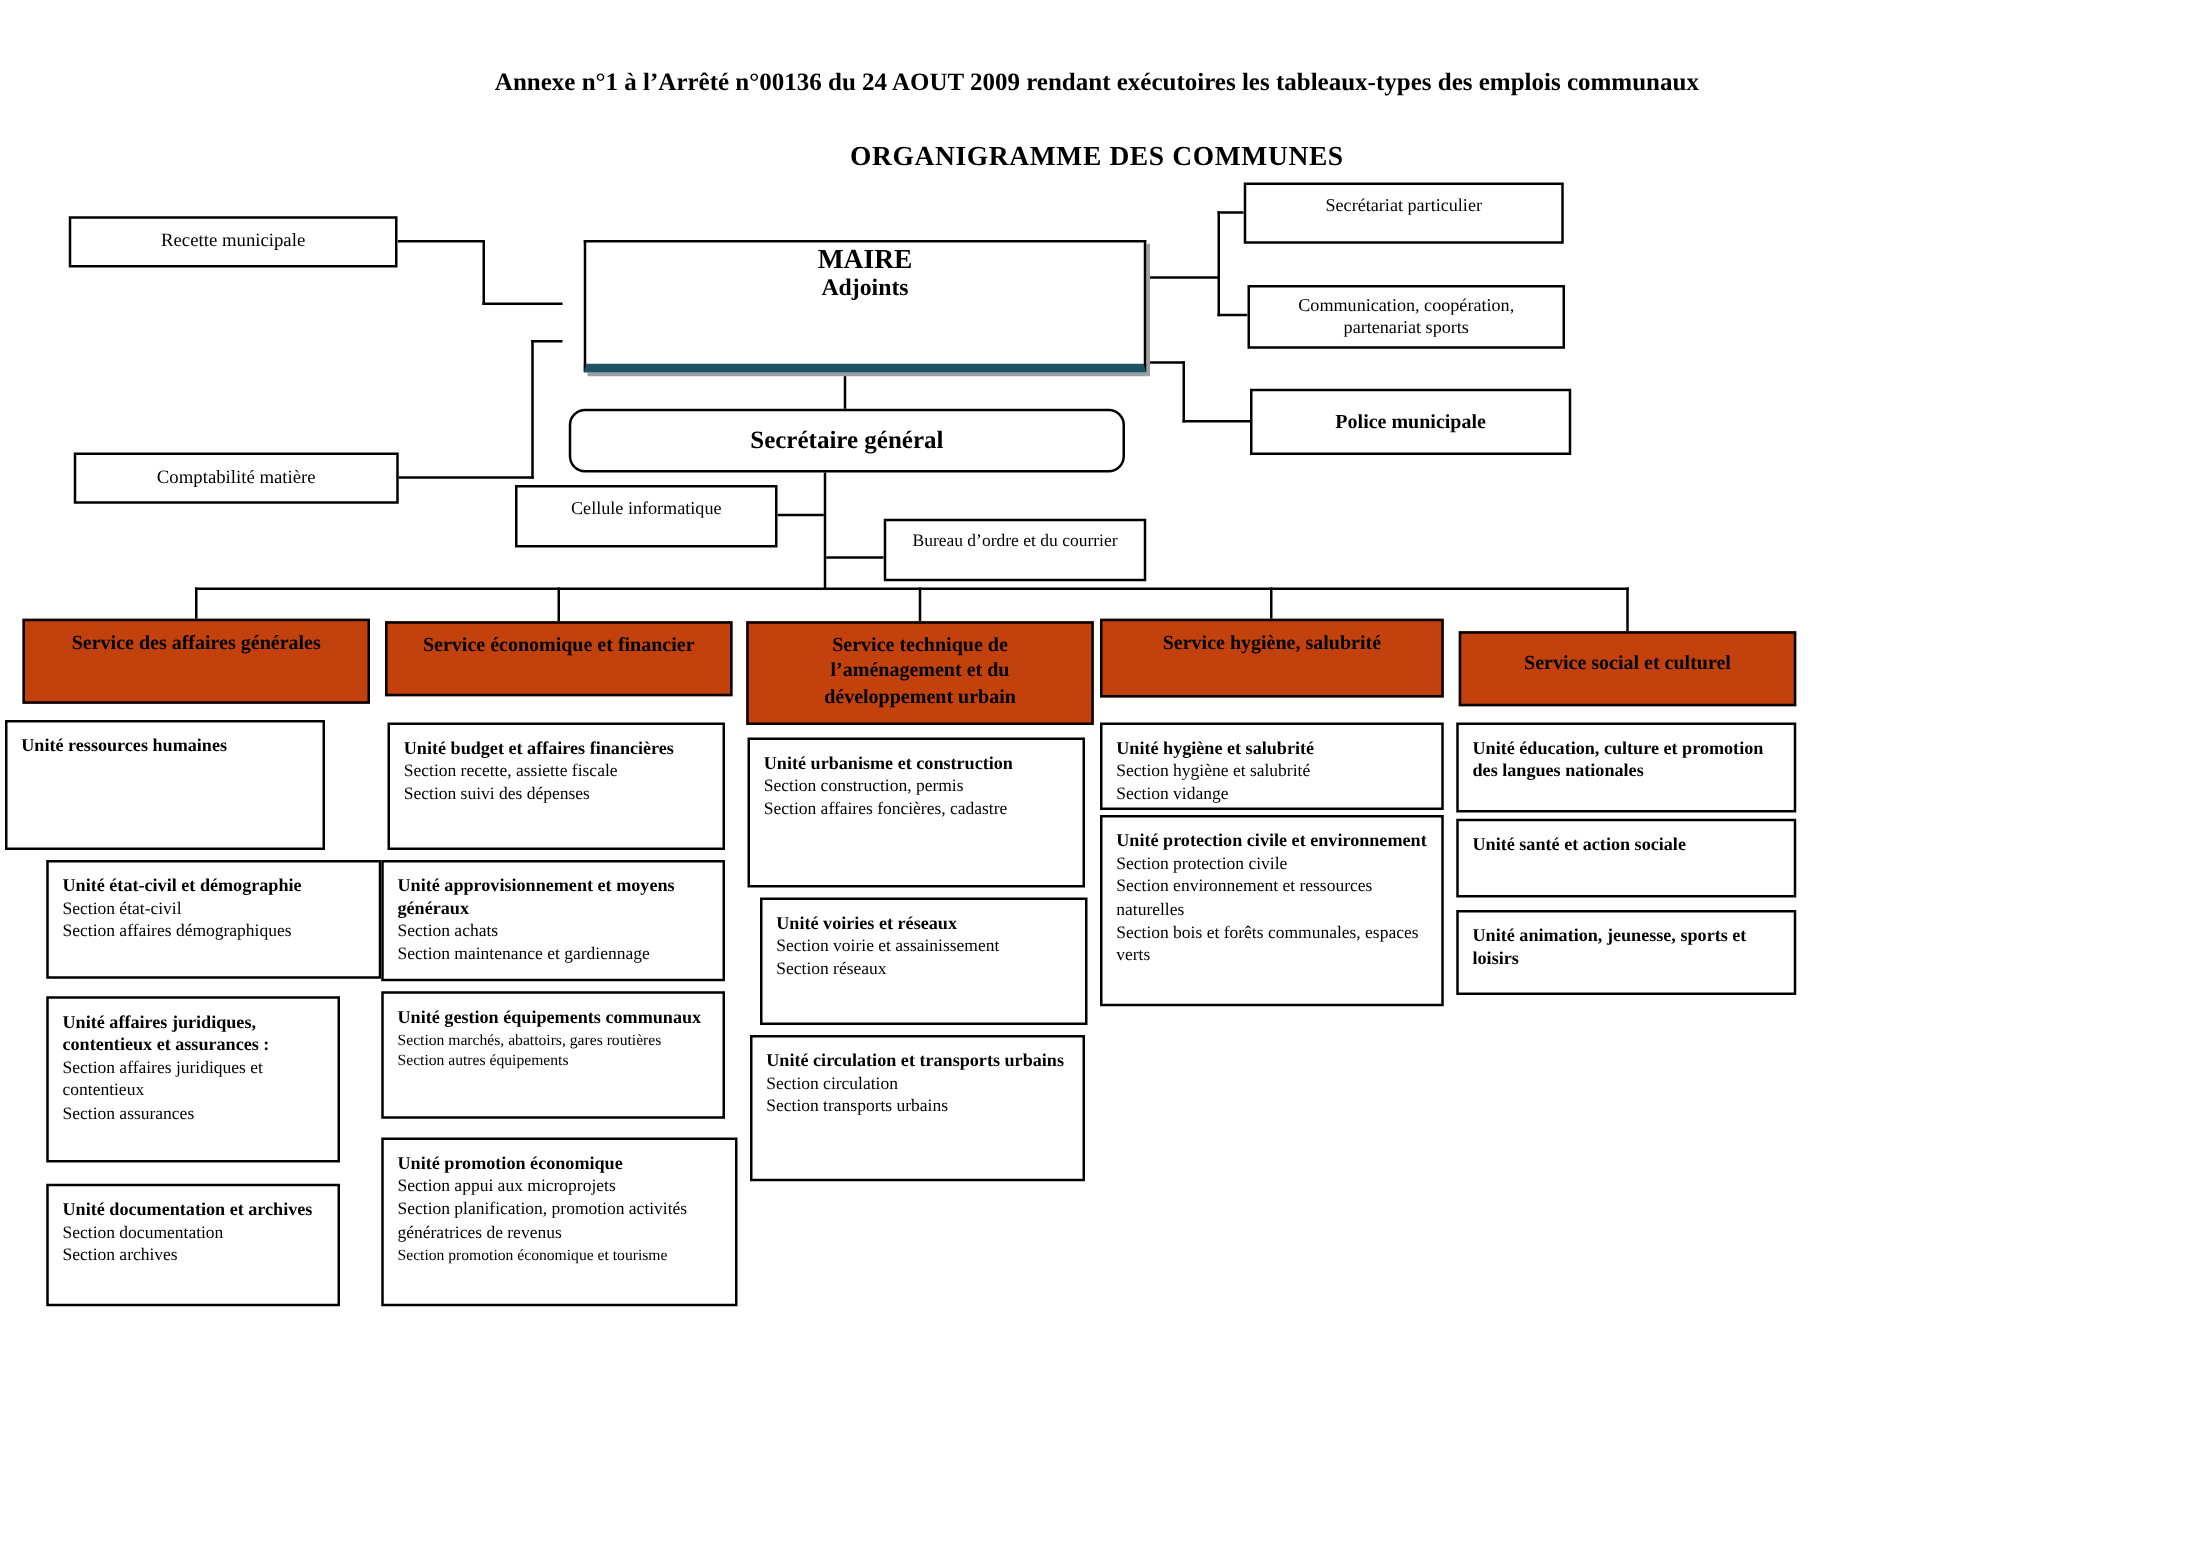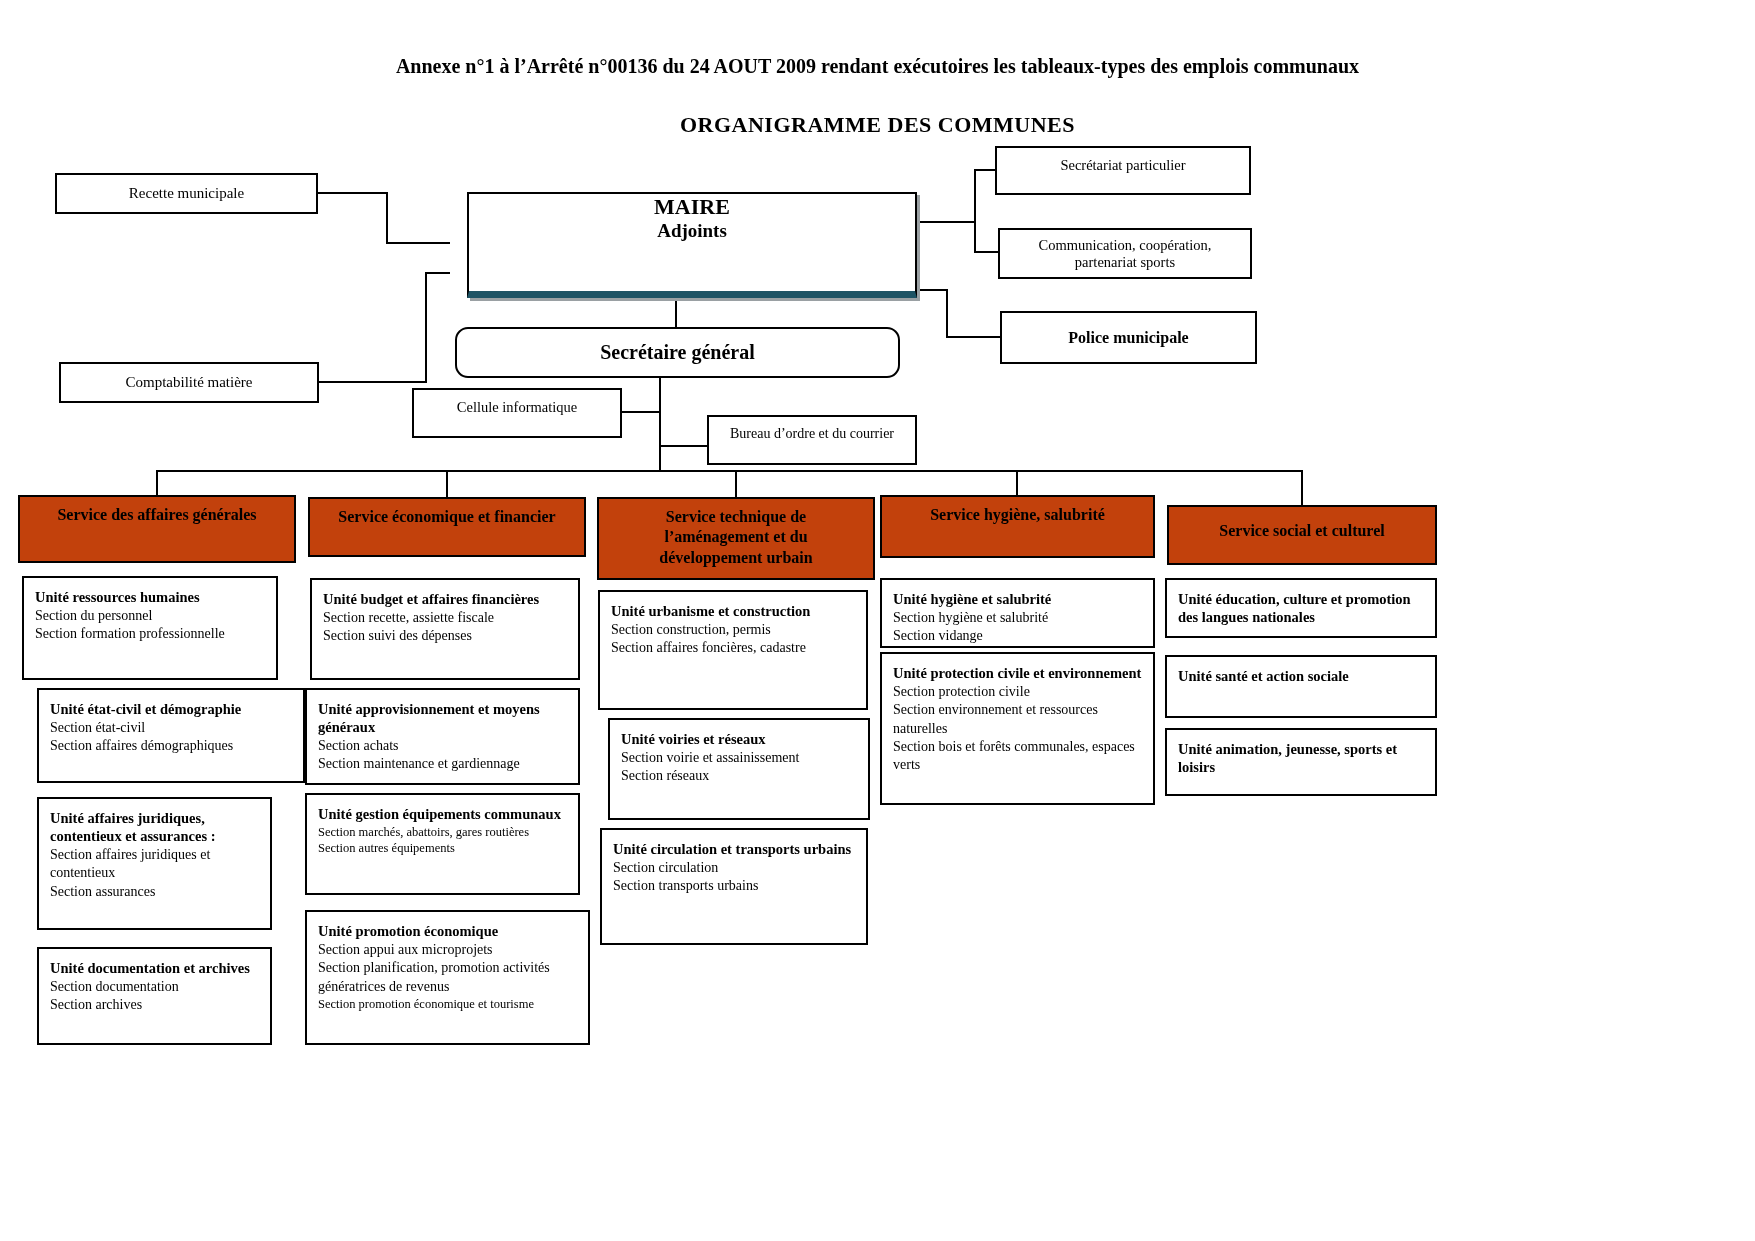--- a/index.html
+++ b/index.html
@@ -103,26 +103,22 @@
   <div class="node tc" style="left:707px;top:415px;width:210px;height:50px;font-size:14px">
     <span>Bureau d’ordre et du courrier</span>
   </div>
 
   <div class="svc" style="left:18px;top:495px;width:278px;height:68px">Service des affaires générales</div>
   <div class="svc" style="left:308px;top:497px;width:278px;height:60px">Service économique et financier</div>
   <div class="svc" style="left:597px;top:497px;width:278px;height:83px;padding:8px 34px 0">Service technique de l’aménagement et du développement urbain</div>
   <div class="svc" style="left:880px;top:495px;width:275px;height:63px">Service hygiène, salubrité</div>
   <div class="svc" style="left:1167px;top:505px;width:270px;height:60px;padding-top:14px">Service social et culturel</div>
 
-  <div class="unit" style="left:22px;top:576px;width:256px;height:104px">
+  <div class="unit" style="left:4px;top:576px;width:256px;height:104px">
     <div class="t">Unité ressources humaines</div>
-    <div>
-        <div class="sec">Section du personnel</div>
-        <div class="sec">Section formation professionnelle</div>
-      </div>
   </div>
   <div class="unit" style="left:37px;top:688px;width:268px;height:95px">
     <div class="t">Unité état-civil et démographie</div>
     <div>
         <div class="sec">Section état-civil</div>
         <div class="sec">Section affaires démographiques</div>
       </div>
   </div>
   <div class="unit" style="left:37px;top:797px;width:235px;height:133px">
     <div class="t">Unité affaires juridiques, contentieux et assurances :</div>
@@ -198,21 +194,21 @@
   </div>
   <div class="unit" style="left:880px;top:652px;width:275px;height:153px">
     <div class="t">Unité protection civile et environnement</div>
     <div>
         <div class="sec">Section protection civile</div>
         <div class="sec">Section environnement et ressources naturelles</div>
         <div class="sec">Section bois et forêts communales, espaces verts</div>
       </div>
   </div>
 
-  <div class="unit" style="left:1165px;top:578px;width:272px;height:60px">
+  <div class="unit" style="left:1165px;top:578px;width:272px;height:72px">
     <div class="t">Unité éducation, culture et promotion des langues nationales</div>
   </div>
   <div class="unit" style="left:1165px;top:655px;width:272px;height:63px">
     <div class="t">Unité santé et action sociale</div>
   </div>
   <div class="unit" style="left:1165px;top:728px;width:272px;height:68px">
     <div class="t">Unité animation, jeunesse, sports et loisirs</div>
   </div>
 
 </div>

